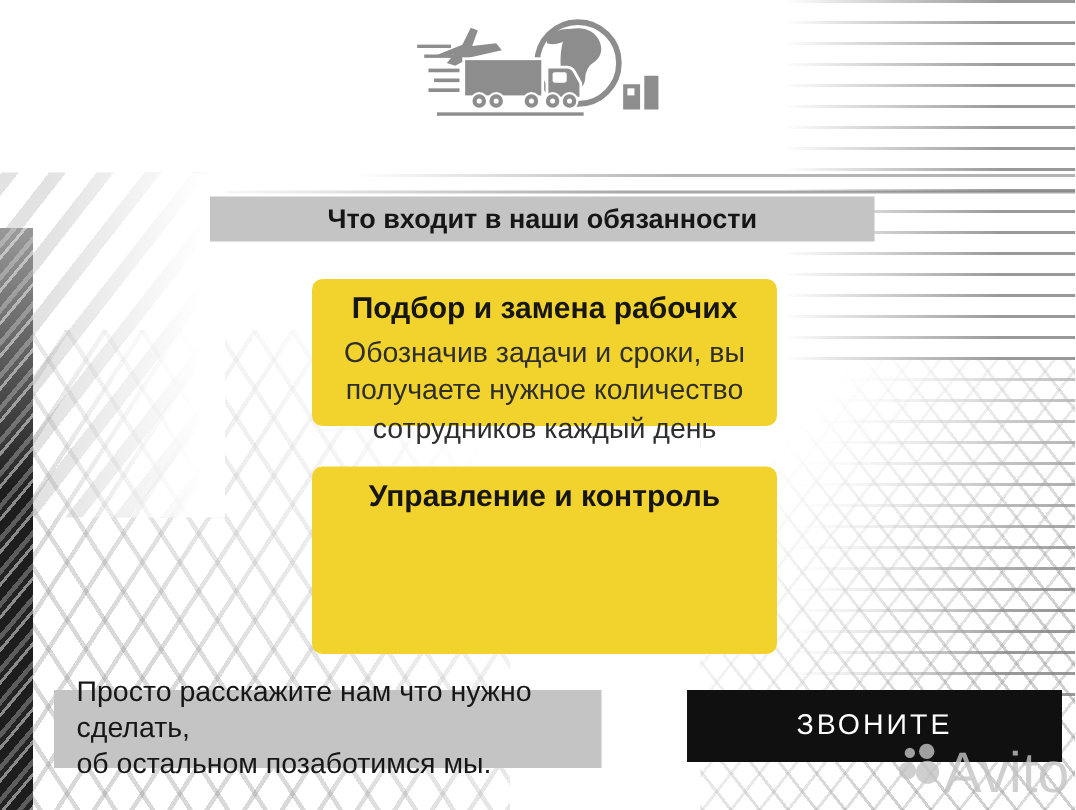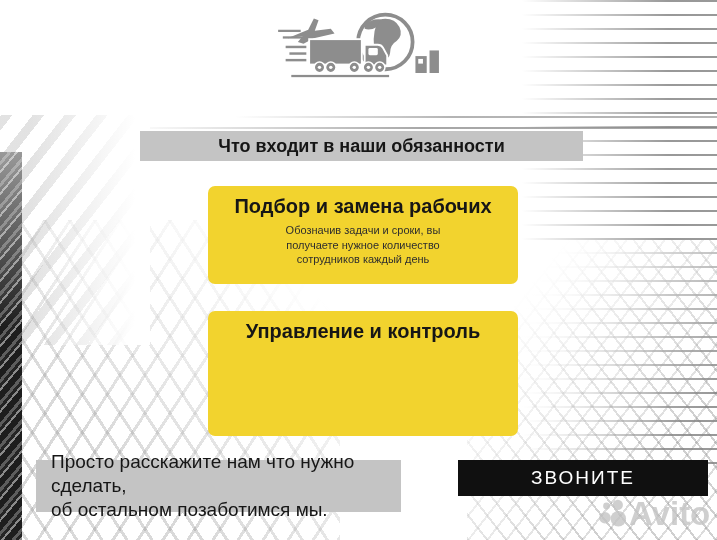--- a/index.html
+++ b/index.html
@@ -87,45 +87,45 @@
     background:var(--accent-yellow,#F2D32E); border-radius:7px;
     text-align:center; padding:9px 10px;
   }
   .card-1 { top:186px; height:98px; }
   .card-2 { top:311px; height:125px; }
   .card h2 {
     margin:0 0 5px 0; font-size:20px; font-weight:bold;
     color:var(--heading-text,#161616);
   }
   .card p {
-    margin:0; font-size:11px; line-height:1.33; white-space:pre-line;
+    margin:0; font-size:19px; line-height:1.33; white-space:pre-line;
     color:var(--body-text,#2E2E2E);
   }
 
   
   .footer-bar {
     position:absolute; z-index:2; left:36px; top:460px; width:365px; height:52px;
     background:var(--bar-gray,#C4C4C4); display:flex; align-items:center;
   }
   .footer-bar p {
     margin:0 0 0 15px; font-size:19px; line-height:1.26; white-space:pre-line;
     color:var(--heading-text,#161616);
   }
   .cta {
-    position:absolute; z-index:2; left:458px; top:460px; width:250px; height:36px;
+    position:absolute; z-index:2; left:458px; top:460px; width:250px; height:48px;
     background:var(--button-black,#101010); color:#fff;
     display:flex; align-items:center; justify-content:center;
     font-size:19px; letter-spacing:2px; cursor:pointer;
   }
 
   
   .watermark {
     position:absolute; z-index:3; left:598px; top:495px;
-    display:flex; align-items:center; gap:1px;
-    color:rgba(195,195,195,.8); font-weight:bold; font-size:33px;
+    display:flex; gap:1px;
+    color:rgba(195,195,195,.8); font-weight:normal; font-size:38px;
   }
   .wm-icon { fill:rgba(195,195,195,.8); }
 </style>
 </head>
 <body>
 
 <div class="stage">
 
   <div class="bg bg-right-lines"></div>
   <div class="bg bg-line-a"></div>

